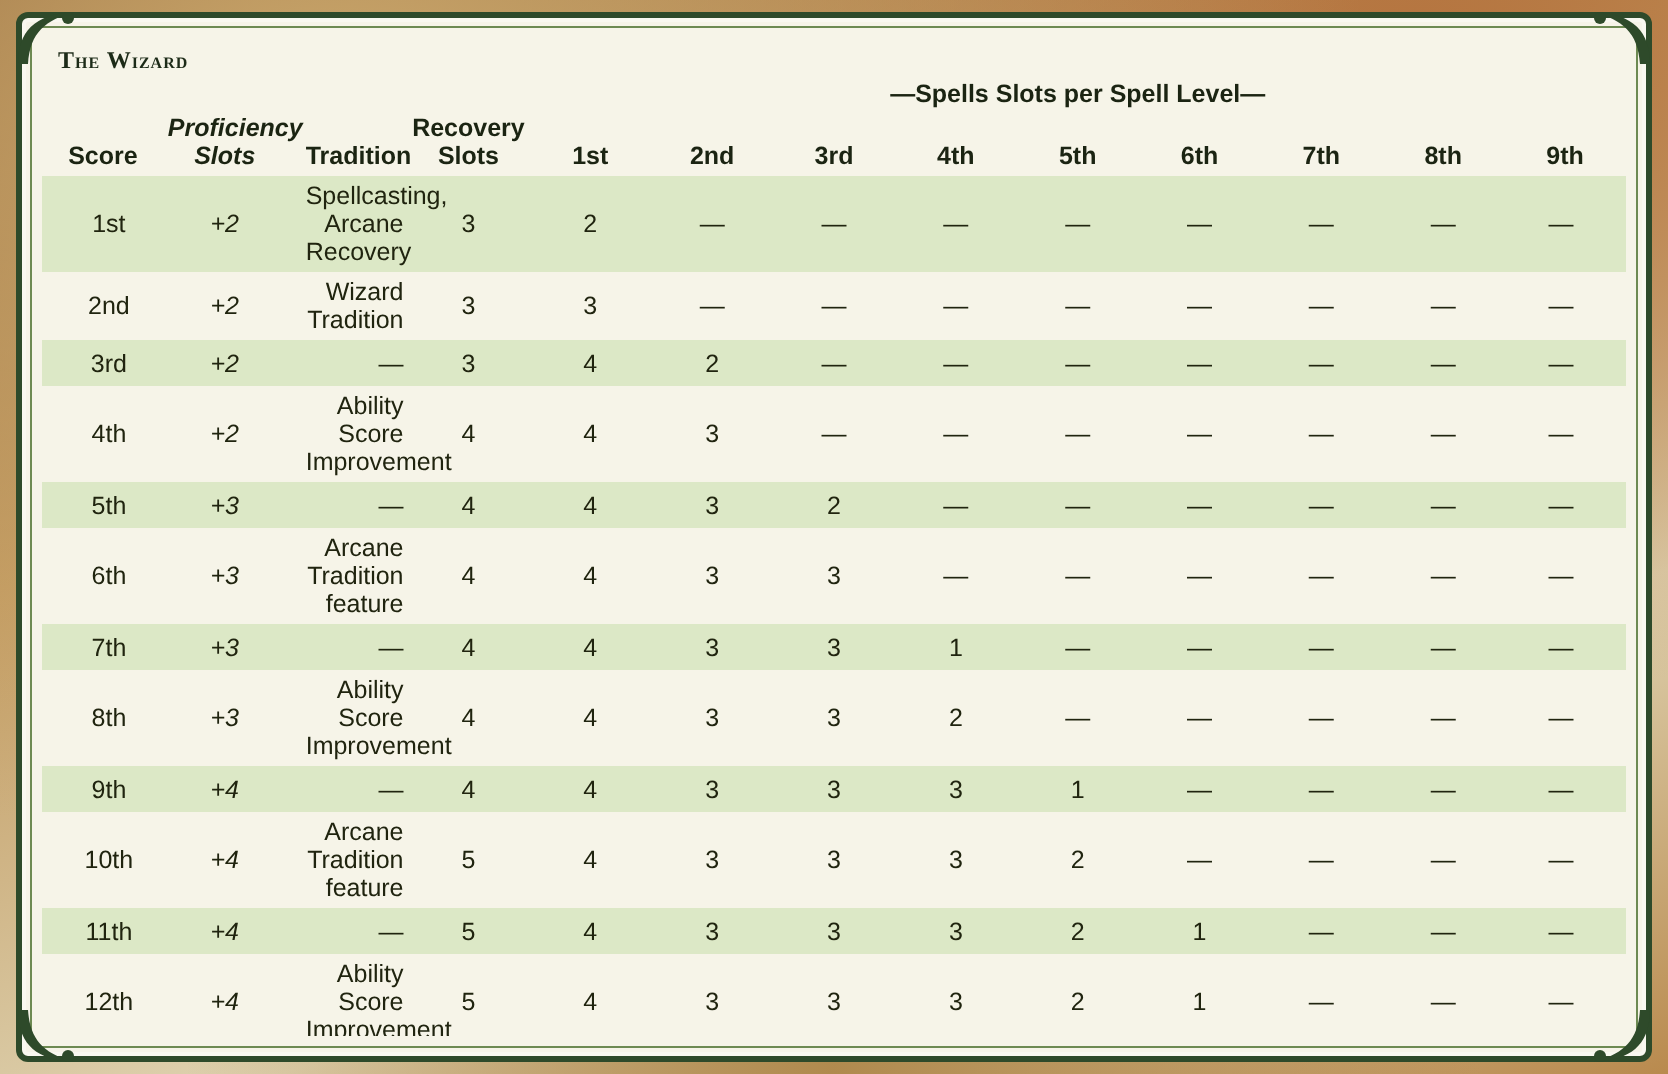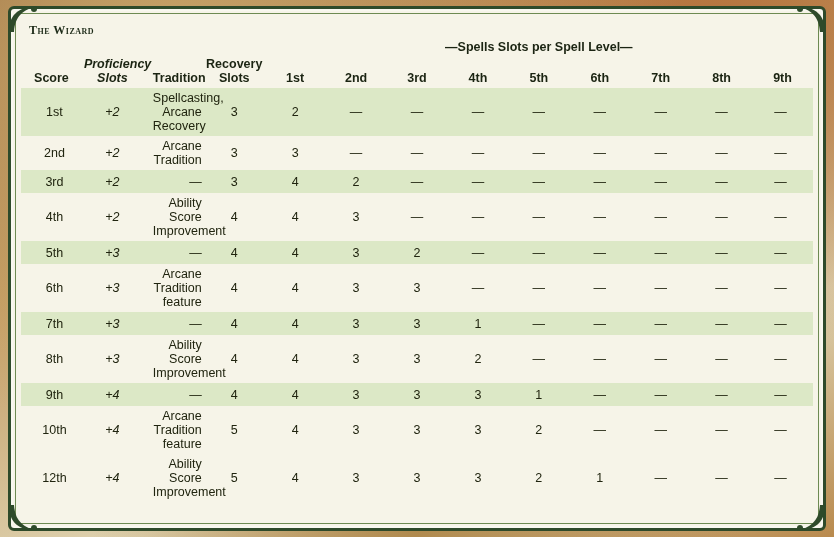--- a/index.html
+++ b/index.html
@@ -194,21 +194,21 @@
               <td class="c-slot">—</td>
               <td class="c-slot">—</td>
               <td class="c-slot">—</td>
               <td class="c-slot">—</td>
               <td class="c-slot">—</td>
               <td class="c-slot">—</td>
             </tr>
             <tr class="even">
               <td class="c-level">2nd</td>
               <td class="c-prof">+2</td>
-              <td class="c-feat">Arcane Tradition</td>
+              <td class="c-feat">Wizard Tradition</td>
               <td class="c-cantrips">3</td>
               <td class="c-slot">3</td>
               <td class="c-slot">—</td>
               <td class="c-slot">—</td>
               <td class="c-slot">—</td>
               <td class="c-slot">—</td>
               <td class="c-slot">—</td>
               <td class="c-slot">—</td>
               <td class="c-slot">—</td>
               <td class="c-slot">—</td>
@@ -322,20 +322,35 @@
               <td class="c-level">10th</td>
               <td class="c-prof">+4</td>
               <td class="c-feat">Arcane Tradition feature</td>
               <td class="c-cantrips">5</td>
               <td class="c-slot">4</td>
               <td class="c-slot">3</td>
               <td class="c-slot">3</td>
               <td class="c-slot">3</td>
               <td class="c-slot">2</td>
               <td class="c-slot">—</td>
+              <td class="c-slot">—</td>
+              <td class="c-slot">—</td>
+              <td class="c-slot">—</td>
+            </tr>
+            <tr class="odd">
+              <td class="c-level">11th</td>
+              <td class="c-prof">+4</td>
+              <td class="c-feat">—</td>
+              <td class="c-cantrips">5</td>
+              <td class="c-slot">4</td>
+              <td class="c-slot">3</td>
+              <td class="c-slot">3</td>
+              <td class="c-slot">3</td>
+              <td class="c-slot">2</td>
+              <td class="c-slot">1</td>
               <td class="c-slot">—</td>
               <td class="c-slot">—</td>
               <td class="c-slot">—</td>
             </tr>
             <tr class="even">
               <td class="c-level">12th</td>
               <td class="c-prof">+4</td>
               <td class="c-feat">Ability Score Improvement</td>
               <td class="c-cantrips">5</td>
               <td class="c-slot">4</td>

